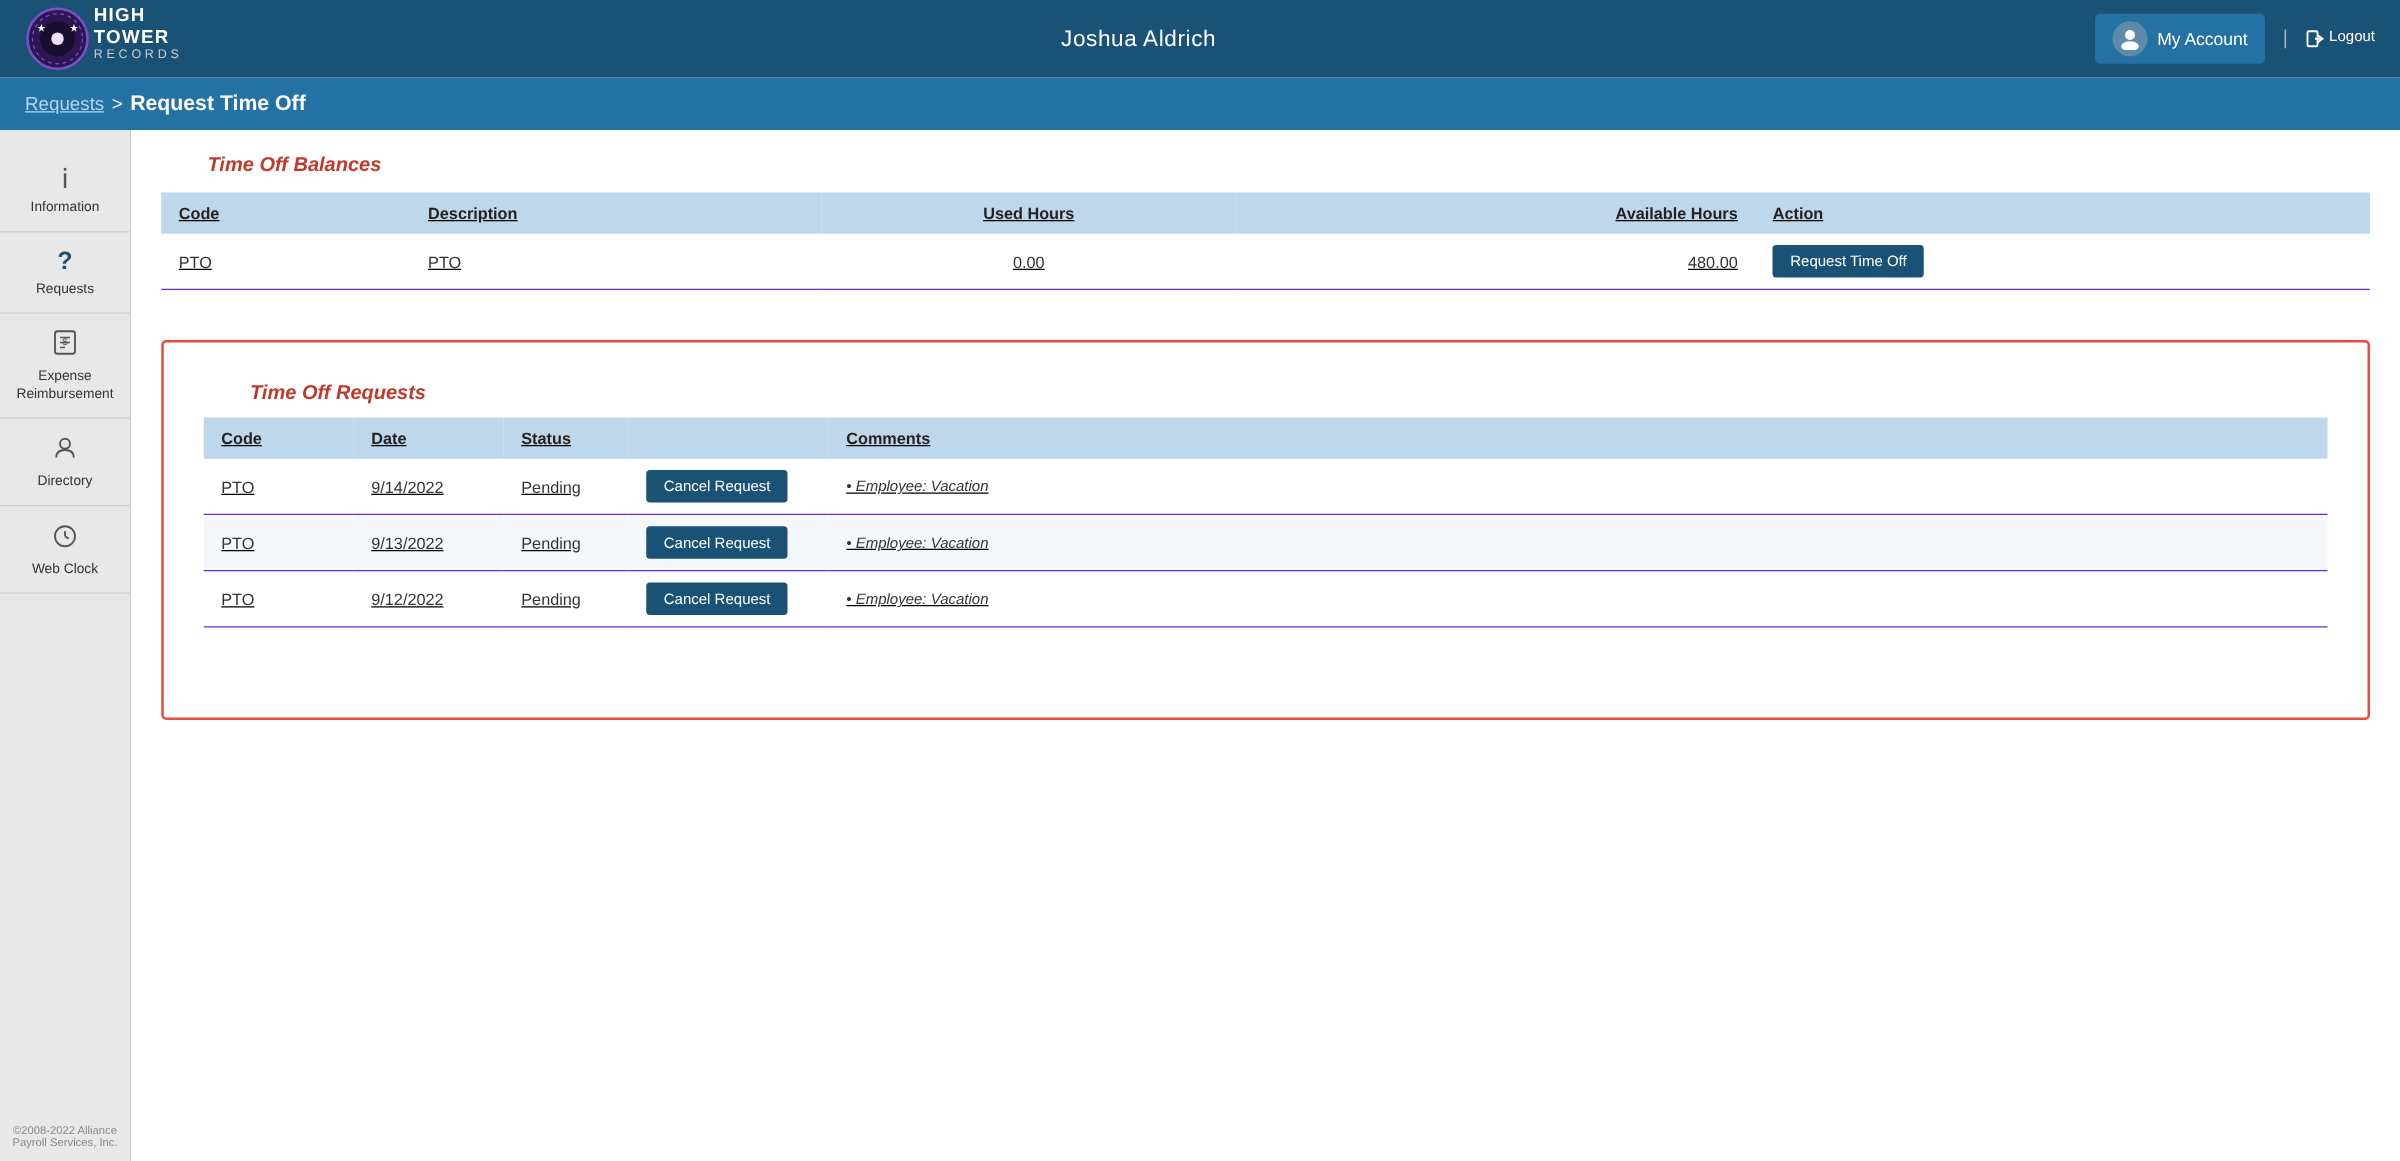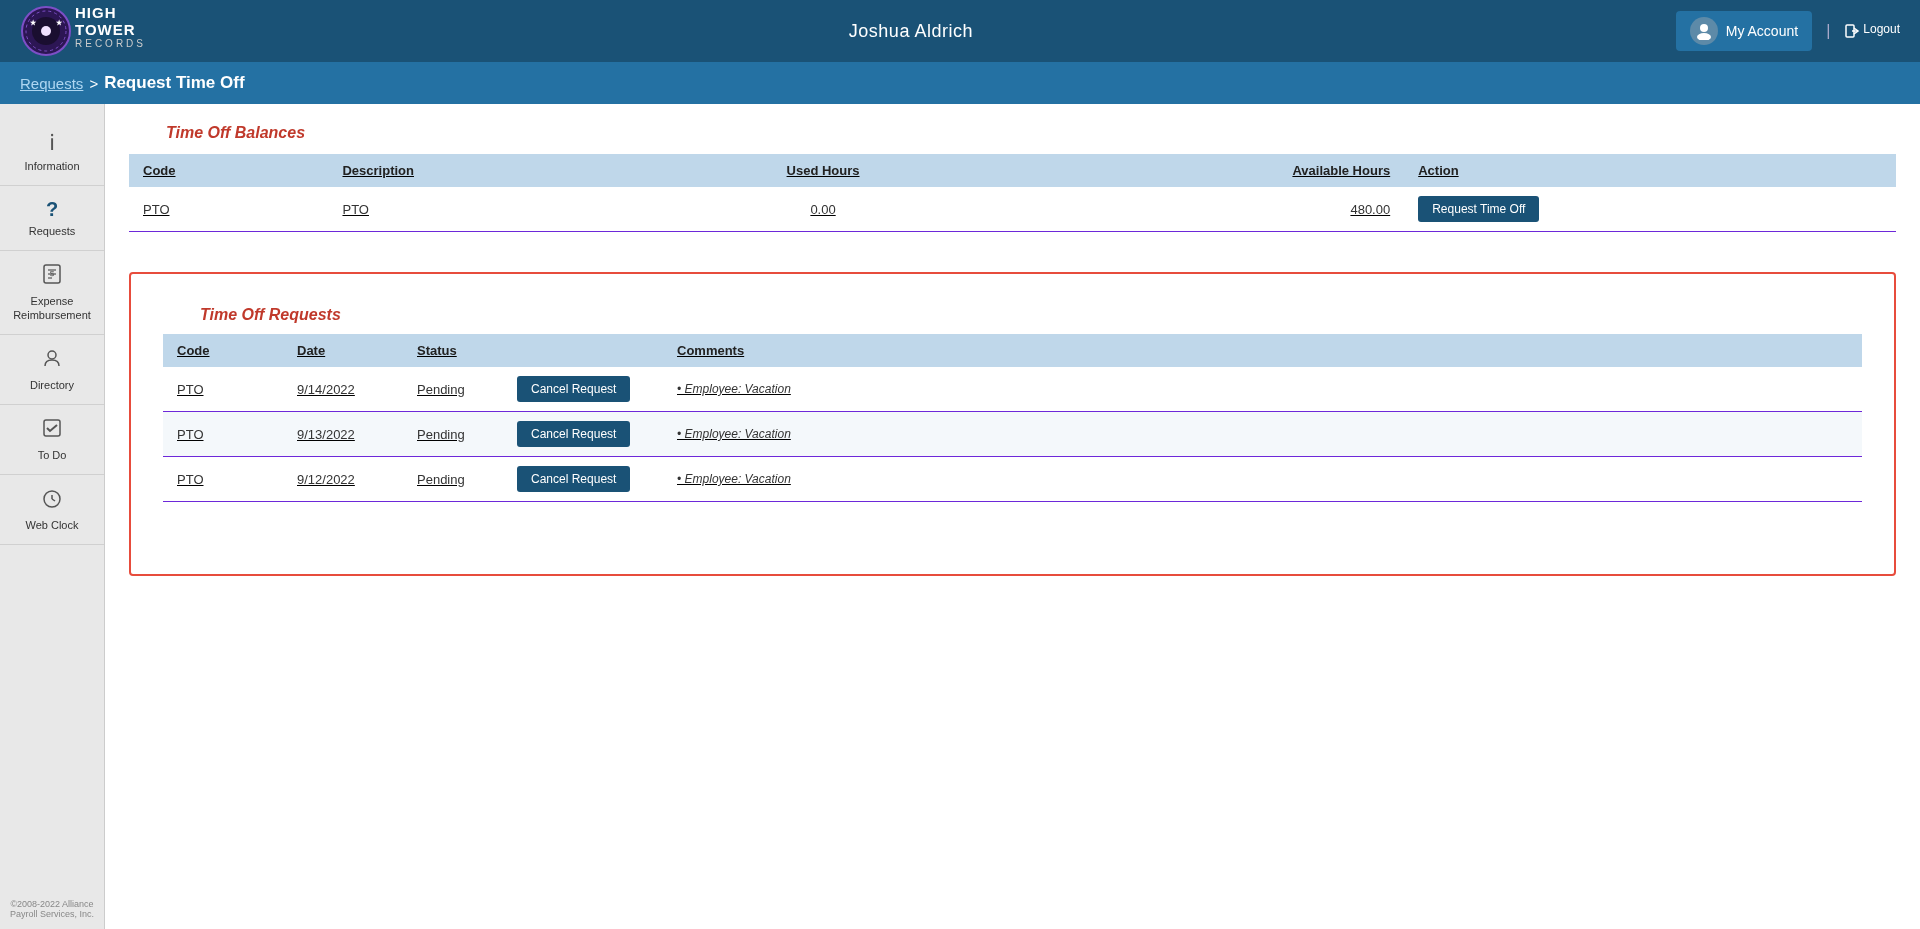--- a/index.html
+++ b/index.html
@@ -304,29 +304,20 @@
         <svg width="22" height="22" viewBox="0 0 22 22">
             <circle cx="11" cy="8" r="4" fill="none" stroke="#555" stroke-width="1.5"></circle>
             <path d="M4 19 Q4 13 11 13 Q18 13 18 19" fill="none" stroke="#555" stroke-width="1.5"></path>
           </svg>
       </span>
       <span class="label">Directory</span>
     </div>
     <div class="sidebar-item">
       <span class="icon">
         <svg width="22" height="22" viewBox="0 0 22 22">
-            <rect x="3" y="3" width="16" height="16" rx="2" fill="none" stroke="#555" stroke-width="1.5"></rect>
-            <polyline points="6,11 9,14 16,8" fill="none" stroke="#555" stroke-width="2"></polyline>
-          </svg>
-      </span>
-      <span class="label">To Do</span>
-    </div>
-    <div class="sidebar-item">
-      <span class="icon">
-        <svg width="22" height="22" viewBox="0 0 22 22">
             <circle cx="11" cy="12" r="8" fill="none" stroke="#555" stroke-width="1.5"></circle>
             <line x1="11" y1="8" x2="11" y2="12" stroke="#555" stroke-width="1.5"></line>
             <line x1="11" y1="12" x2="14" y2="14" stroke="#555" stroke-width="1.5"></line>
           </svg>
       </span>
       <span class="label">Web Clock</span>
     </div>
 
     <div class="sidebar-footer">©2008-2022 Alliance Payroll Services, Inc.</div>
   </nav>

